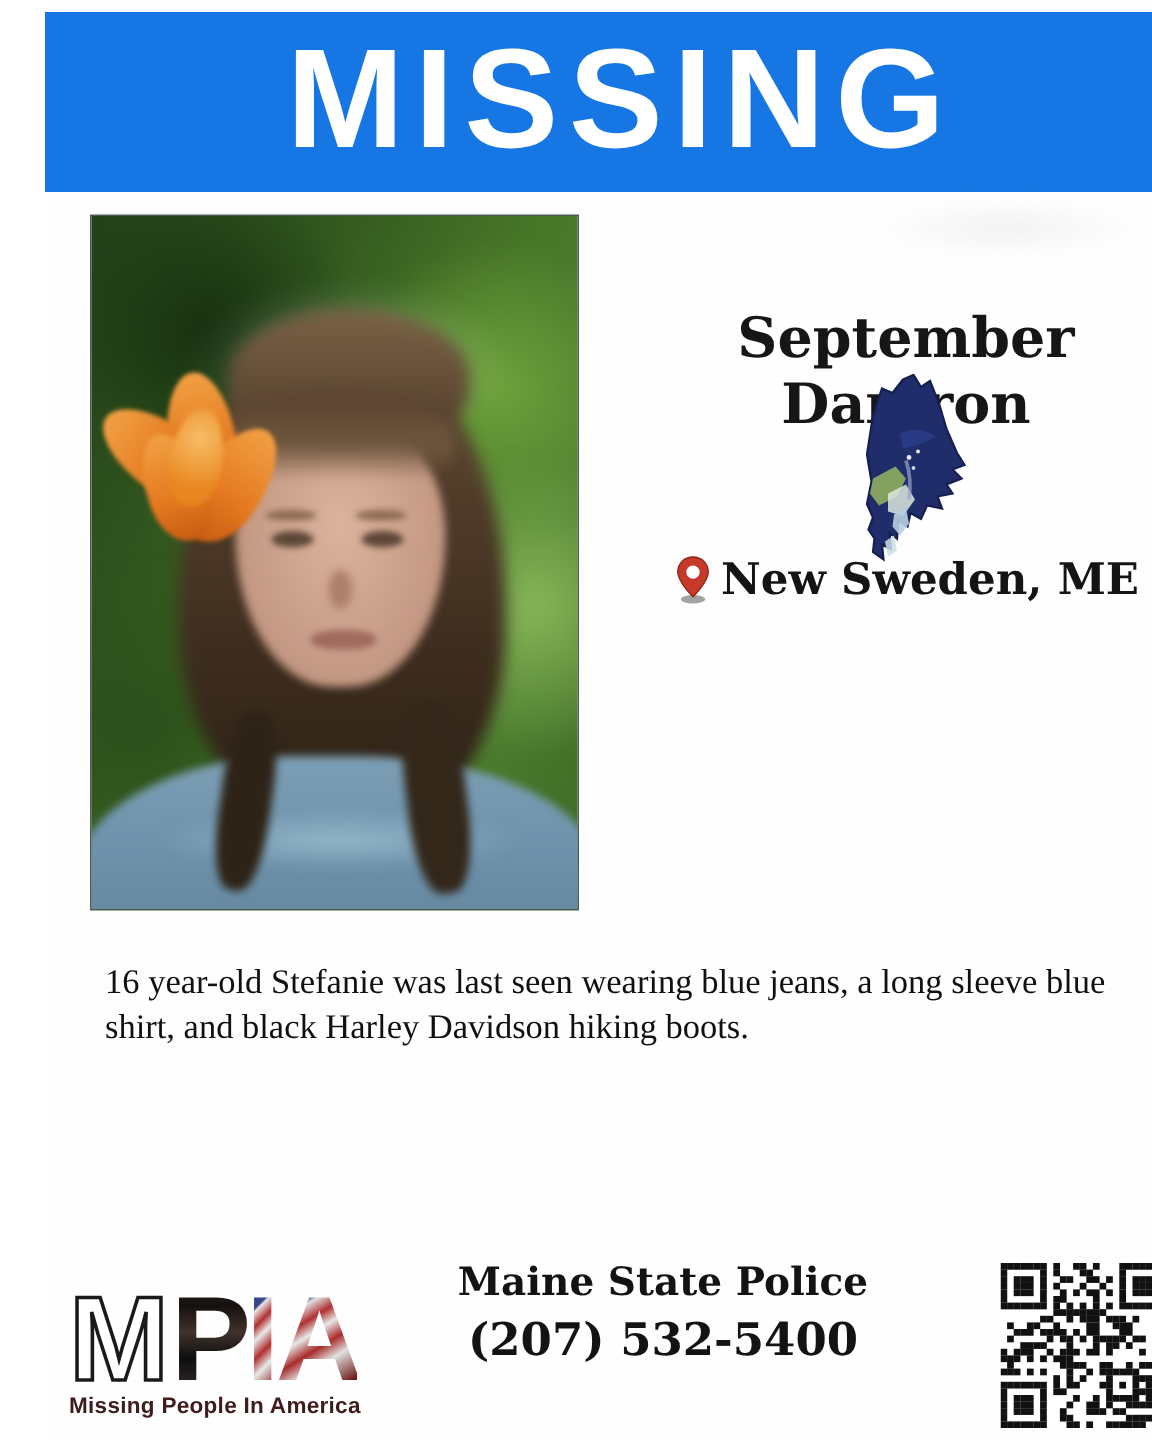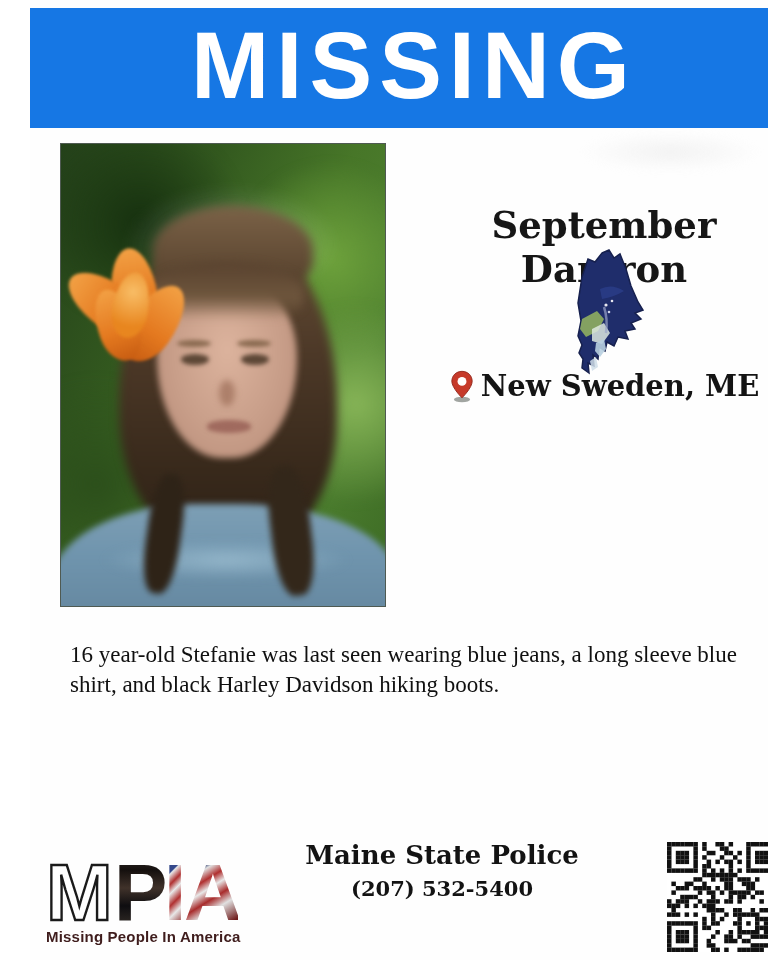--- a/index.html
+++ b/index.html
@@ -125,21 +125,21 @@
     font-size:15px;color:#3f1d1d;letter-spacing:0.2px;white-space:nowrap;
   }
   .contact{
     position:absolute;top:840px;left:412px;transform:translateX(-50%);
     text-align:center;white-space:nowrap;
   }
   .contact-agency{
     font-family:"DejaVu Serif",serif;font-weight:700;font-size:26px;color:#131313;text-align:right;
   }
   .contact-phone{
-    font-family:"DejaVu Serif",serif;font-weight:700;font-size:21px;color:#131313;margin-top:6px;
+    font-family:"DejaVu Serif",serif;font-weight:700;font-size:30px;color:#131313;margin-top:6px;
   }
   .qr{position:absolute;top:842px;left:637px;width:110px;height:110px;background:#fff;}
 </style>
 </head>
 <body>
 
 <div class="poster">
 
   <div class="banner">
     <div class="banner-title">MISSING</div>

